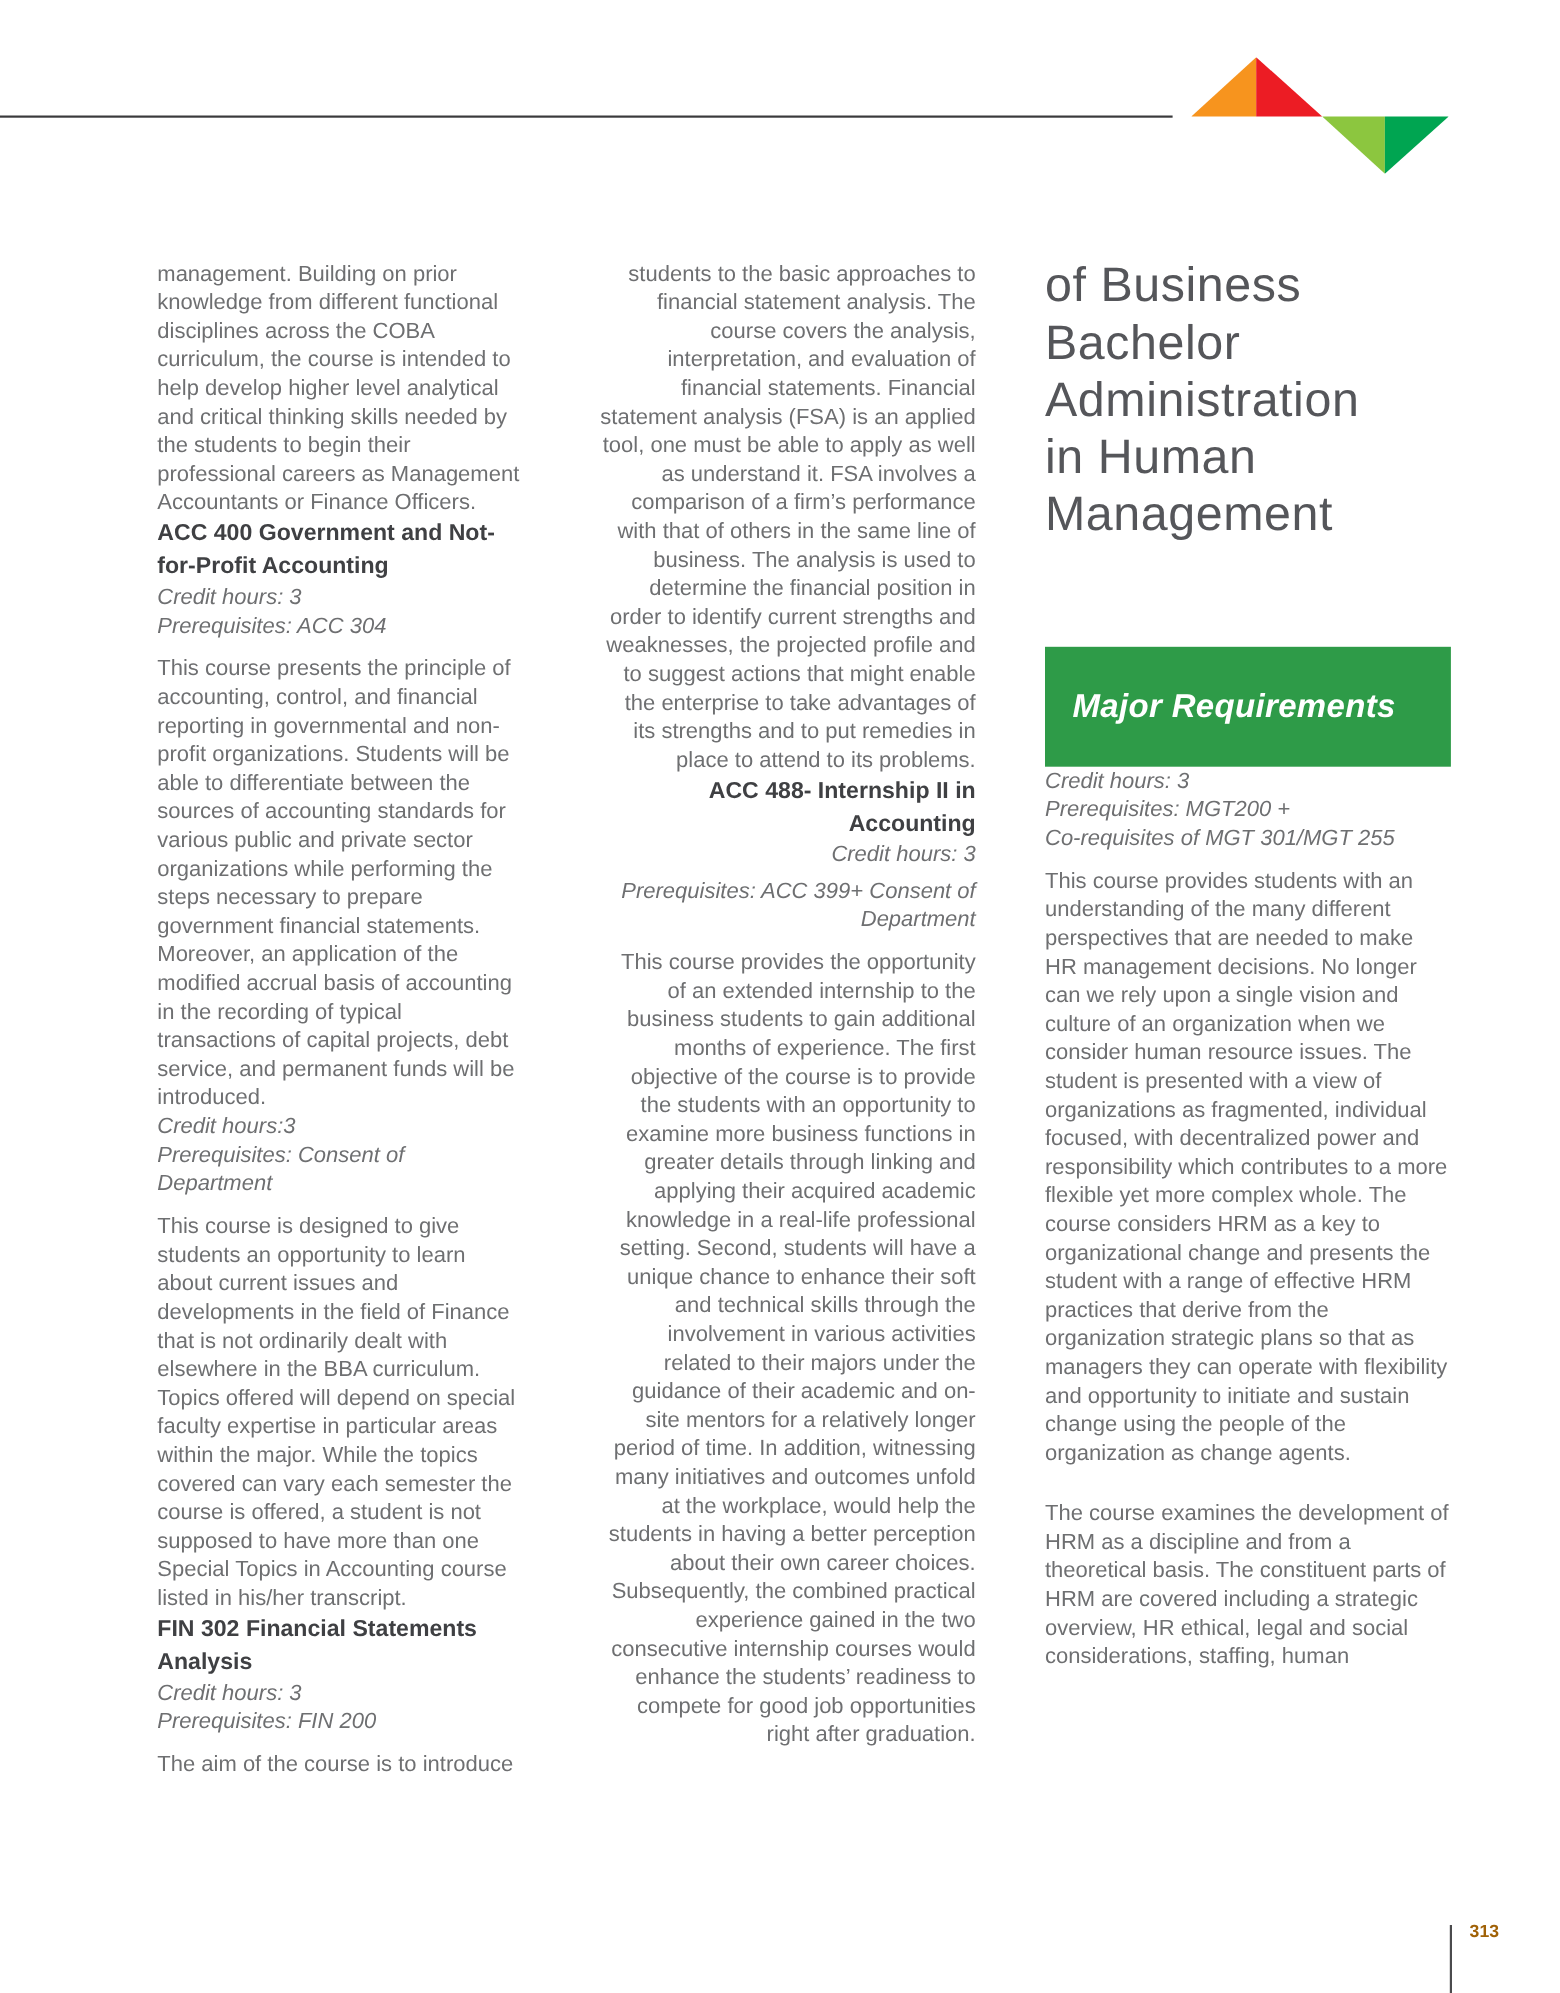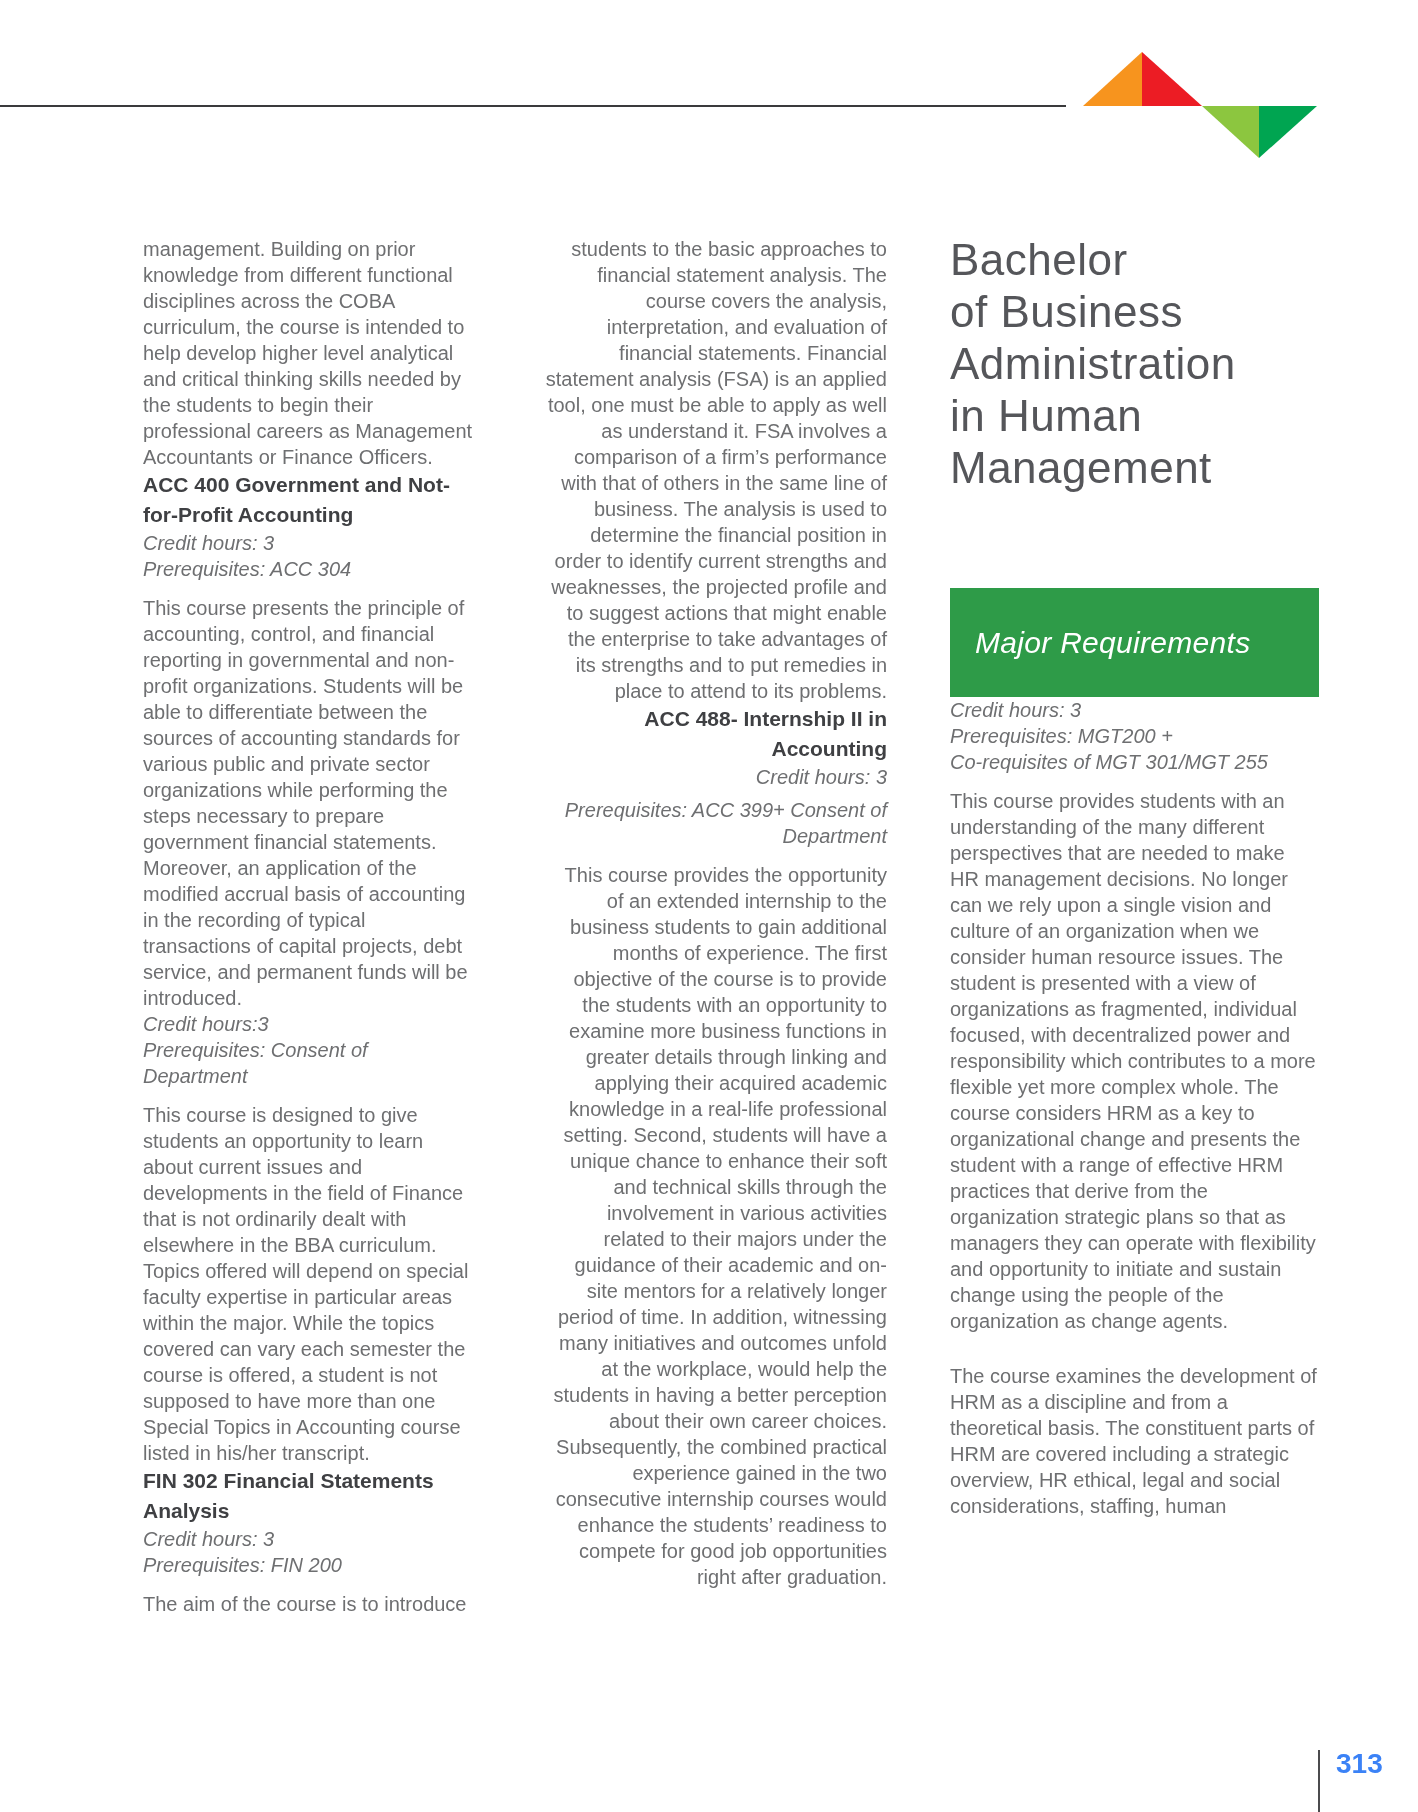--- a/index.html
+++ b/index.html
@@ -60,37 +60,37 @@
     width: 369px;
     background: #2e9b48;
     display: flex;
     align-items: center;
     box-sizing: border-box;
     padding-left: 25px;
   }
   .banner-label {
     color: #ffffff;
     font-size: 30px;
-    font-weight: normal;
+    font-weight: bold;
     font-style: italic;
     letter-spacing: 0.3px;
   }
   .col3 .course-title { margin-top: 22px; }
   .footer-line {
     position: absolute;
     left: 1318px; top: 1750px;
     width: 2px; height: 62px;
     background: #4b4b4d;
   }
   .page-number {
     position: absolute;
     left: 1336px; top: 1748px;
-    font-size: 28px;
+    font-size: 16px;
     font-weight: 600;
-    color: #3b82f6;
+    color: #a16207;
   }
 </style>
 </head>
 <body>
 
 <div class="page">
 
   <div class="rule-top"></div>
 
   <svg class="logo" viewBox="0 0 234 106" aria-hidden="true">
@@ -130,22 +130,22 @@
     <div>
       <p class="course-title">ACC 488- Internship II in Accounting</p>
       <p class="meta">Credit hours: 3</p>
       <p class="meta spaced">Prerequisites: ACC 399+ Consent of Department</p>
       <p class="body-para">This course provides the opportunity of an extended internship to the business students to gain additional months of experience.  The first objective of the course is to provide the students with an opportunity to examine more business functions in greater details through linking and applying their acquired academic knowledge in a real-life professional setting. Second, students will have a unique chance to enhance their soft and technical skills through the involvement in various activities related to their majors under the guidance of their academic and on-site mentors for a relatively longer period of time.  In addition, witnessing many initiatives and outcomes unfold at the workplace, would help the students in having a better perception about their own career choices.  Subsequently, the combined practical experience gained in the two consecutive internship courses would enhance the students’ readiness to compete for good job opportunities right after graduation.</p>
     </div>
   </div>
 
   <div class="col col3">
     <div class="program-title">
+      <div>of Business</div>
       <div>Bachelor</div>
-      <div>of Business</div>
       <div>Administration</div>
       <div>in Human</div>
       <div>Management</div>
     </div>
 
     <div class="banner">
       <span class="banner-label">Major Requirements</span>
     </div>
 
     <div>

